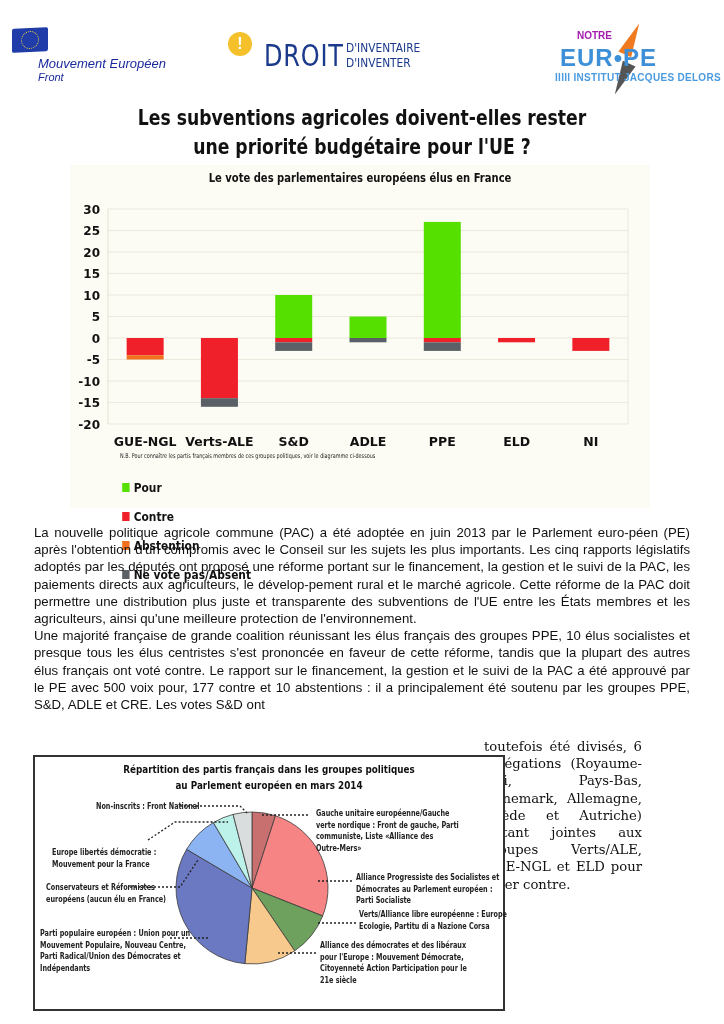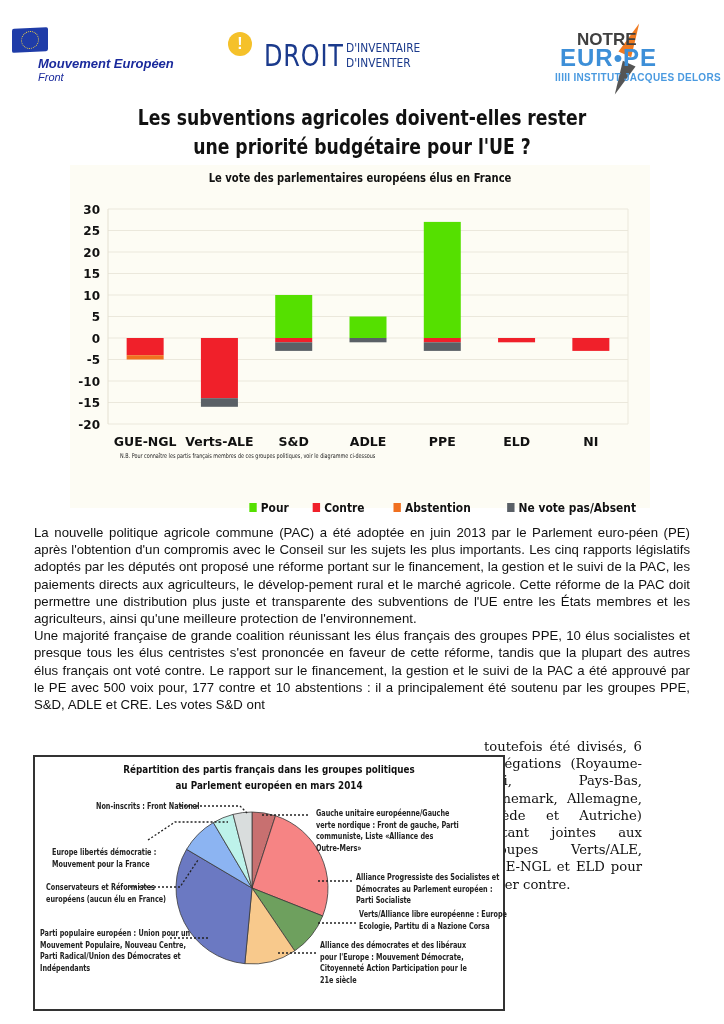--- a/index.html
+++ b/index.html
@@ -2,40 +2,40 @@
 <html><head>
 <meta charset="utf-8">
 <style>
   html, body { margin:0; padding:0; background:#ffffff; }
   body { width:724px; height:1024px; position:relative; overflow:hidden; font-family:"Liberation Sans", sans-serif; color:#111; }
   .abs { position:absolute; }
   
   .logo-me { left:10px; top:24px; width:180px; height:60px; }
   .logo-me .flag { position:absolute; left:2px; top:4px; width:36px; height:24px; background:#1f3ca8; transform:skewY(-3deg); border-radius:2px; }
   .logo-me .flag .stars { position:absolute; left:9px; top:3px; width:18px; height:18px; border-radius:50%; border:1px dotted #f7d640; box-sizing:border-box; }
-  .logo-me .t1 { position:absolute; left:28px; top:32px; font-weight:bold; font-style:italic; color:#1a2a9c; font-size:13px;text-align:center; }
+  .logo-me .t1 { position:absolute; left:28px; top:32px; font-weight:normal; font-style:italic; color:#1a2a9c; font-size:13px;text-align:center; }
   .logo-me .t2 { position:absolute; left:28px; top:47px; font-style:italic; color:#1a2a9c; font-size:11px; }
   .logo-droit { left:226px; top:28px; width:250px; height:50px; }
   .logo-droit .bubble { position:absolute; left:2px; top:4px; width:24px; height:24px; border-radius:50%; background:#f5c12a; color:#fff; font-weight:bold; font-size:16px; text-align:center; line-height:24px; }
   .logo-droit .big { position:absolute; left:38px; top:10px; font-family:"DejaVu Sans", sans-serif; font-size:30px; letter-spacing:1px; color:#1b3a8c; transform:scaleX(0.8); transform-origin:left; }
   .logo-droit .small { position:absolute; left:120px; top:12px; font-family:"DejaVu Sans", sans-serif; font-size:12.5px; line-height:15px; color:#1b3a8c; transform:scaleX(0.85); transform-origin:left; }
   .logo-ne { left:555px; top:18px; width:160px; height:80px; }
-  .logo-ne .notre { position:absolute; left:22px; top:12px; font-weight:bold; color:#404040; font-size:17px; }
+  .logo-ne .notre { position:absolute; left:22px; top:12px; font-weight:bold; color:#a21caf; font-size:10px; }
   .logo-ne .europe { position:absolute; left:5px; top:26px; font-weight:bold; color:#3d8fd8; font-size:24px; letter-spacing:1px; }
   .logo-ne .inst { position:absolute; left:0px; top:54px; font-weight:bold; color:#4a9ae0; font-size:10px; letter-spacing:0.3px; white-space:nowrap; }
   .logo-ne .needle-top { position:absolute; left:70px; top:4px; width:0; height:0; border-left:7px solid transparent; border-right:7px solid transparent; border-bottom:34px solid #f07a20; transform:rotate(25deg); }
   .logo-ne .needle-bot { position:absolute; left:60px; top:44px; width:0; height:0; border-left:7px solid transparent; border-right:7px solid transparent; border-top:34px solid #555; transform:rotate(25deg); }
   
   .title { left:0; top:104px; width:724px; text-align:center; font-family:"DejaVu Sans", sans-serif; font-weight:bold; font-size:21px; line-height:29px; transform:scaleX(0.82); transform-origin:center; }
   
   .panel { left:70px; top:165px; width:580px; height:343px; background:#fdfcf4; }
   .chart-title { left:70px; top:170px; width:580px; text-align:center; font-family:"DejaVu Sans", sans-serif; font-weight:bold; font-size:12.5px; transform:scaleX(0.8); }
   svg text { font-family:"DejaVu Sans", sans-serif; }
   .nb { left:120px; top:452px; font-size:6.5px; font-family:"DejaVu Sans", sans-serif; color:#222; transform:scaleX(0.75); transform-origin:left; white-space:nowrap; }
-  .legend { left:70px; top:500px; width:580px; display:flex; justify-content:flex-end; gap:14px; font-family:"DejaVu Sans", sans-serif; font-weight:bold; font-size:13px; }
+  .legend { left:70px; top:480px; width:580px; display:flex; justify-content:flex-end; gap:14px; font-family:"DejaVu Sans", sans-serif; font-weight:bold; font-size:13px;flex-direction:column; }
   .legend .item { display:flex; align-items:center; gap:5px; transform:scaleX(0.82); }
   .legend .sw { width:9px; height:9px; display:inline-block; }
   
   .para { left:34px; font-family:Liberation Sans, sans-serif; font-size:13.2px; line-height:17.2px; text-align:justify; color:#111; }
   .p1 { top:524px; width:656px; }
   .side { left:484px; top:738px; width:158px; font-family:"DejaVu Serif", serif; font-size:13.2px; line-height:17.2px; text-align:justify; text-align-last:left; }
   
   .piebox { left:33px; top:755px; width:472px; height:256px; border:2px solid #333; box-sizing:border-box; background:#fff; }
   .pie-title { left:35px; top:762px; width:468px; text-align:center; font-family:"DejaVu Sans", sans-serif; font-weight:bold; font-size:11px; line-height:16px; transform:scaleX(0.8); }
   .plabel { font-family:"DejaVu Sans", sans-serif; font-weight:bold; font-size:8.3px; line-height:11.5px; color:#222; transform:scaleX(0.78); transform-origin:left; }

